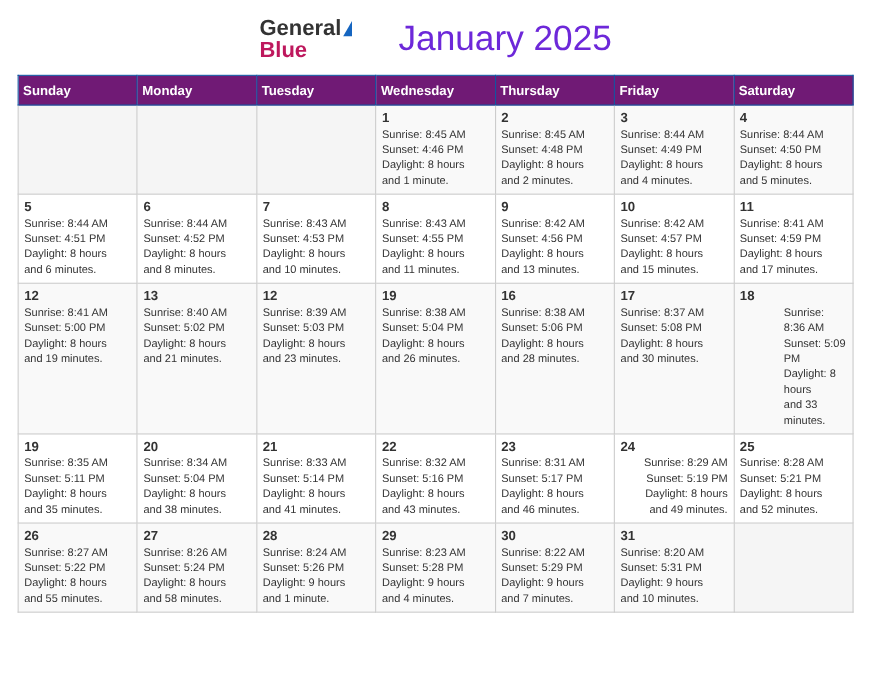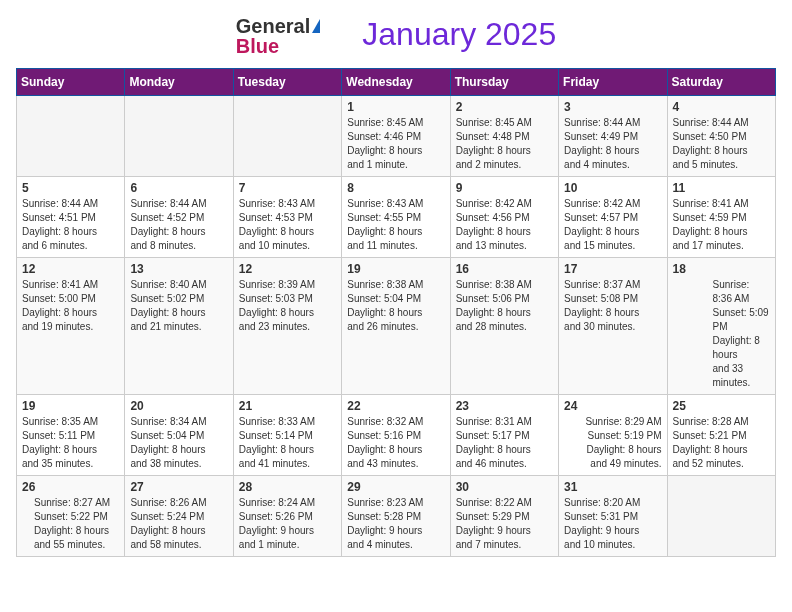--- a/index.html
+++ b/index.html
@@ -316,21 +316,21 @@
           <span class="day-number">25</span>
           <div class="day-info" style="white-space: pre-line;">Sunrise: 8:28 AM
 Sunset: 5:21 PM
 Daylight: 8 hours
 and 52 minutes.</div>
         </td>
       </tr>
       <tr>
         <td>
           <span class="day-number">26</span>
-          <div class="day-info" style="white-space: pre-line; margin-left: 12px;">Sunrise: 8:27 AM
+          <div class="day-info" style="white-space: pre-line;">Sunrise: 8:27 AM
 Sunset: 5:22 PM
 Daylight: 8 hours
 and 55 minutes.</div>
         </td>
         <td>
           <span class="day-number">27</span>
           <div class="day-info" style="white-space: pre-line;">Sunrise: 8:26 AM
 Sunset: 5:24 PM
 Daylight: 8 hours
 and 58 minutes.</div>

